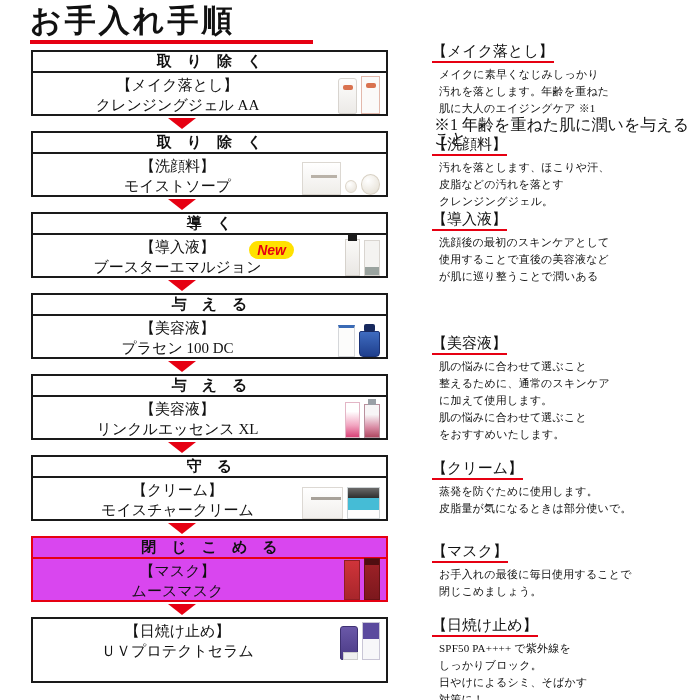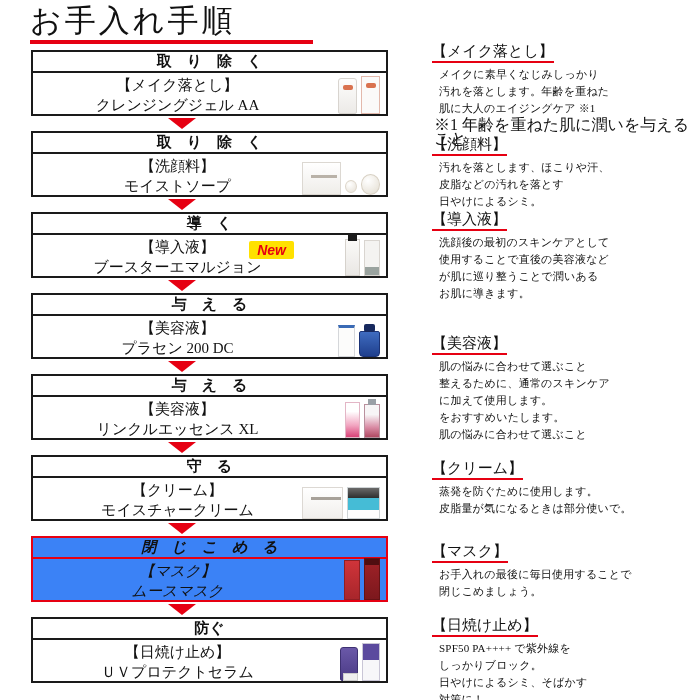--- a/index.html
+++ b/index.html
@@ -1,27 +1,27 @@
 <!DOCTYPE html>
 <html><head>
 <meta charset="utf-8">
 <style>
   html,body{margin:0;padding:0;background:#ffffff;}
   .page{position:relative;width:700px;height:700px;background:#fff;overflow:hidden;
         font-family:"Liberation Serif","DejaVu Serif",serif;color:#111;}
-  .title{position:absolute;left:30px;top:0px;font-size:31px;font-weight:400;letter-spacing:3px;}
+  .title{position:absolute;left:30px;top:0px;font-size:31px;font-weight:700;letter-spacing:3px;}
   .title-underline{position:absolute;left:30px;top:40px;width:283px;height:4px;background:#e60012;}
 
   .flow{position:absolute;left:31px;top:50px;width:301px;}
   .step{box-sizing:border-box;width:357px;height:66px;border:2px solid #1a1a1a;background:#fff;}
   .step-header{box-sizing:border-box;height:21px;line-height:19px;text-align:center;
                font-size:15px;font-weight:bold;border-bottom:2px solid #1a1a1a;}
   .step-body{position:relative;height:43px;}
   .step-text{padding-top:2px;padding-right:64px;text-align:center;font-size:15px;line-height:20px;}
-  .step.highlight{border-color:#e60012;background:#3b82f6;font-style:italic;}
+  .step.highlight{border-color:#e60012;background:#d946ef;}
   .step.highlight .step-header{border-bottom-color:#e60012;}
 
   .arrow-gap{height:15px;display:flex;align-items:center;justify-content:center;}
   .arrow-down{width:0;height:0;border-left:14px solid transparent;border-right:14px solid transparent;
               border-top:11px solid #e60012;}
 
   .art{position:absolute;right:6px;top:3px;width:78px;height:38px;display:flex;align-items:flex-end;
        justify-content:flex-end;gap:4px;}
   .art div{box-sizing:border-box;}
   .tube-white{width:19px;height:36px;background:linear-gradient(#fdfdfc,#eceae7);border:1px solid #d8d4cf;border-radius:3px 3px 2px 2px;position:relative;}
@@ -49,21 +49,21 @@
   .cream-jar:after{content:"";position:absolute;left:0;top:10px;width:100%;height:12px;background:#45bcd6;}
   .mask-can-bright{width:16px;height:40px;background:linear-gradient(#d0343a,#a8262b);border:1px solid #8e1f24;}
   .mask-can-dark{width:16px;height:42px;background:linear-gradient(#a02228,#7c181d);border:1px solid #651215;position:relative;}
   .mask-can-dark:before{content:"";position:absolute;left:0px;top:0;width:100%;height:6px;background:#4f0e11;}
   .uv-tube{width:18px;height:34px;background:linear-gradient(#6a58a8,#4a3a85);border:1px solid #3e3172;border-radius:3px 3px 2px 2px;position:relative;}
   .uv-tube:after{content:"";position:absolute;left:2px;bottom:-1px;width:13px;height:6px;background:#efefef;border:1px solid #ccc;}
   .uv-box{width:18px;height:38px;background:linear-gradient(#5b4a9e 0 45%,#f7f7f9 45% 100%);border:1px solid #c9c6d6;}
 
   .new-badge{position:absolute;right:92px;top:6px;background:#ffe100;color:#e60012;
              font-family:"Liberation Sans","DejaVu Sans",sans-serif;font-weight:bold;font-style:italic;
-             font-size:14px;line-height:18px;padding:0 8px;border-radius:2px;}
+             font-size:14px;line-height:18px;padding:0 8px;border-radius:9px;}
 
   .desc-col{position:absolute;left:432px;top:0;width:264px;}
   .desc{position:absolute;left:0;width:264px;}
   .desc-head{display:inline-block;font-size:15px;line-height:18px;border-bottom:2px solid #e60012;
              padding-bottom:1px;margin-bottom:3px;}
   .desc-line{font-size:11px;line-height:17px;margin-left:7px;letter-spacing:0.2px;}
   .desc-foot{font-size:16px;line-height:14px;margin-left:2px;margin-top:1px;}
 </style>
 </head>
 <body>
@@ -126,21 +126,21 @@
     </div>
     <div class="arrow-gap">
         <div class="arrow-down"></div>
       </div>
 
     <div class="step">
       <div class="step-header">与　え　る</div>
       <div class="step-body">
         <div class="step-text">
           <div>【美容液】</div>
-          <div>プラセン 200  DC</div>
+          <div>プラセン 100  DC</div>
         </div>
         <div class="art">
           <div class="serum-box-blue"></div>
           <div class="dropper-blue"></div>
         </div>
       </div>
     </div>
     <div class="arrow-gap">
         <div class="arrow-down"></div>
       </div>
@@ -190,21 +190,20 @@
           <div class="mask-can-bright"></div>
           <div class="mask-can-dark"></div>
         </div>
       </div>
     </div>
     <div class="arrow-gap">
         <div class="arrow-down"></div>
       </div>
 
     <div class="step">
-      <div class="step-header">防ぐ</div>
       <div class="step-body">
         <div class="step-text">
           <div>【日焼け止め】</div>
           <div>ＵＶプロテクトセラム</div>
         </div>
         <div class="art">
           <div class="uv-tube"></div>
           <div class="uv-box"></div>
         </div>
       </div>
@@ -219,38 +218,37 @@
       <div class="desc-line">メイクに素早くなじみしっかり</div>
       <div class="desc-line">汚れを落とします。年齢を重ねた</div>
       <div class="desc-line">肌に大人のエイジングケア ※1</div>
       <div class="desc-foot">※1 年齢を重ねた肌に潤いを与えること</div>
     </div>
 
     <div class="desc" style="top:135px;">
       <div><span class="desc-head">【洗顔料】</span></div>
       <div class="desc-line">汚れを落とします、ほこりや汗、</div>
       <div class="desc-line">皮脂などの汚れを落とす</div>
-      <div class="desc-line">日やけによるシミ。</div>
+      <div class="desc-line">クレンジングジェル。</div>
     </div>
 
     <div class="desc" style="top:210px;">
       <div><span class="desc-head">【導入液】</span></div>
       <div class="desc-line">洗顔後の最初のスキンケアとして</div>
       <div class="desc-line">使用することで直後の美容液など</div>
       <div class="desc-line">が肌に巡り整うことで潤いある</div>
-      <div class="desc-line">お肌に導きます。</div>
     </div>
 
     <div class="desc" style="top:334px;">
       <div><span class="desc-head">【美容液】</span></div>
       <div class="desc-line">肌の悩みに合わせて選ぶこと</div>
       <div class="desc-line">整えるために、通常のスキンケア</div>
       <div class="desc-line">に加えて使用します。</div>
+      <div class="desc-line">肌の悩みに合わせて選ぶこと</div>
       <div class="desc-line">をおすすめいたします。</div>
-      <div class="desc-line">肌の悩みに合わせて選ぶこと</div>
     </div>
 
     <div class="desc" style="top:459px;">
       <div><span class="desc-head">【クリーム】</span></div>
       <div class="desc-line">蒸発を防ぐために使用します。</div>
       <div class="desc-line">皮脂量が気になるときは部分使いで。</div>
     </div>
 
     <div class="desc" style="top:542px;">
       <div><span class="desc-head">【マスク】</span></div>

